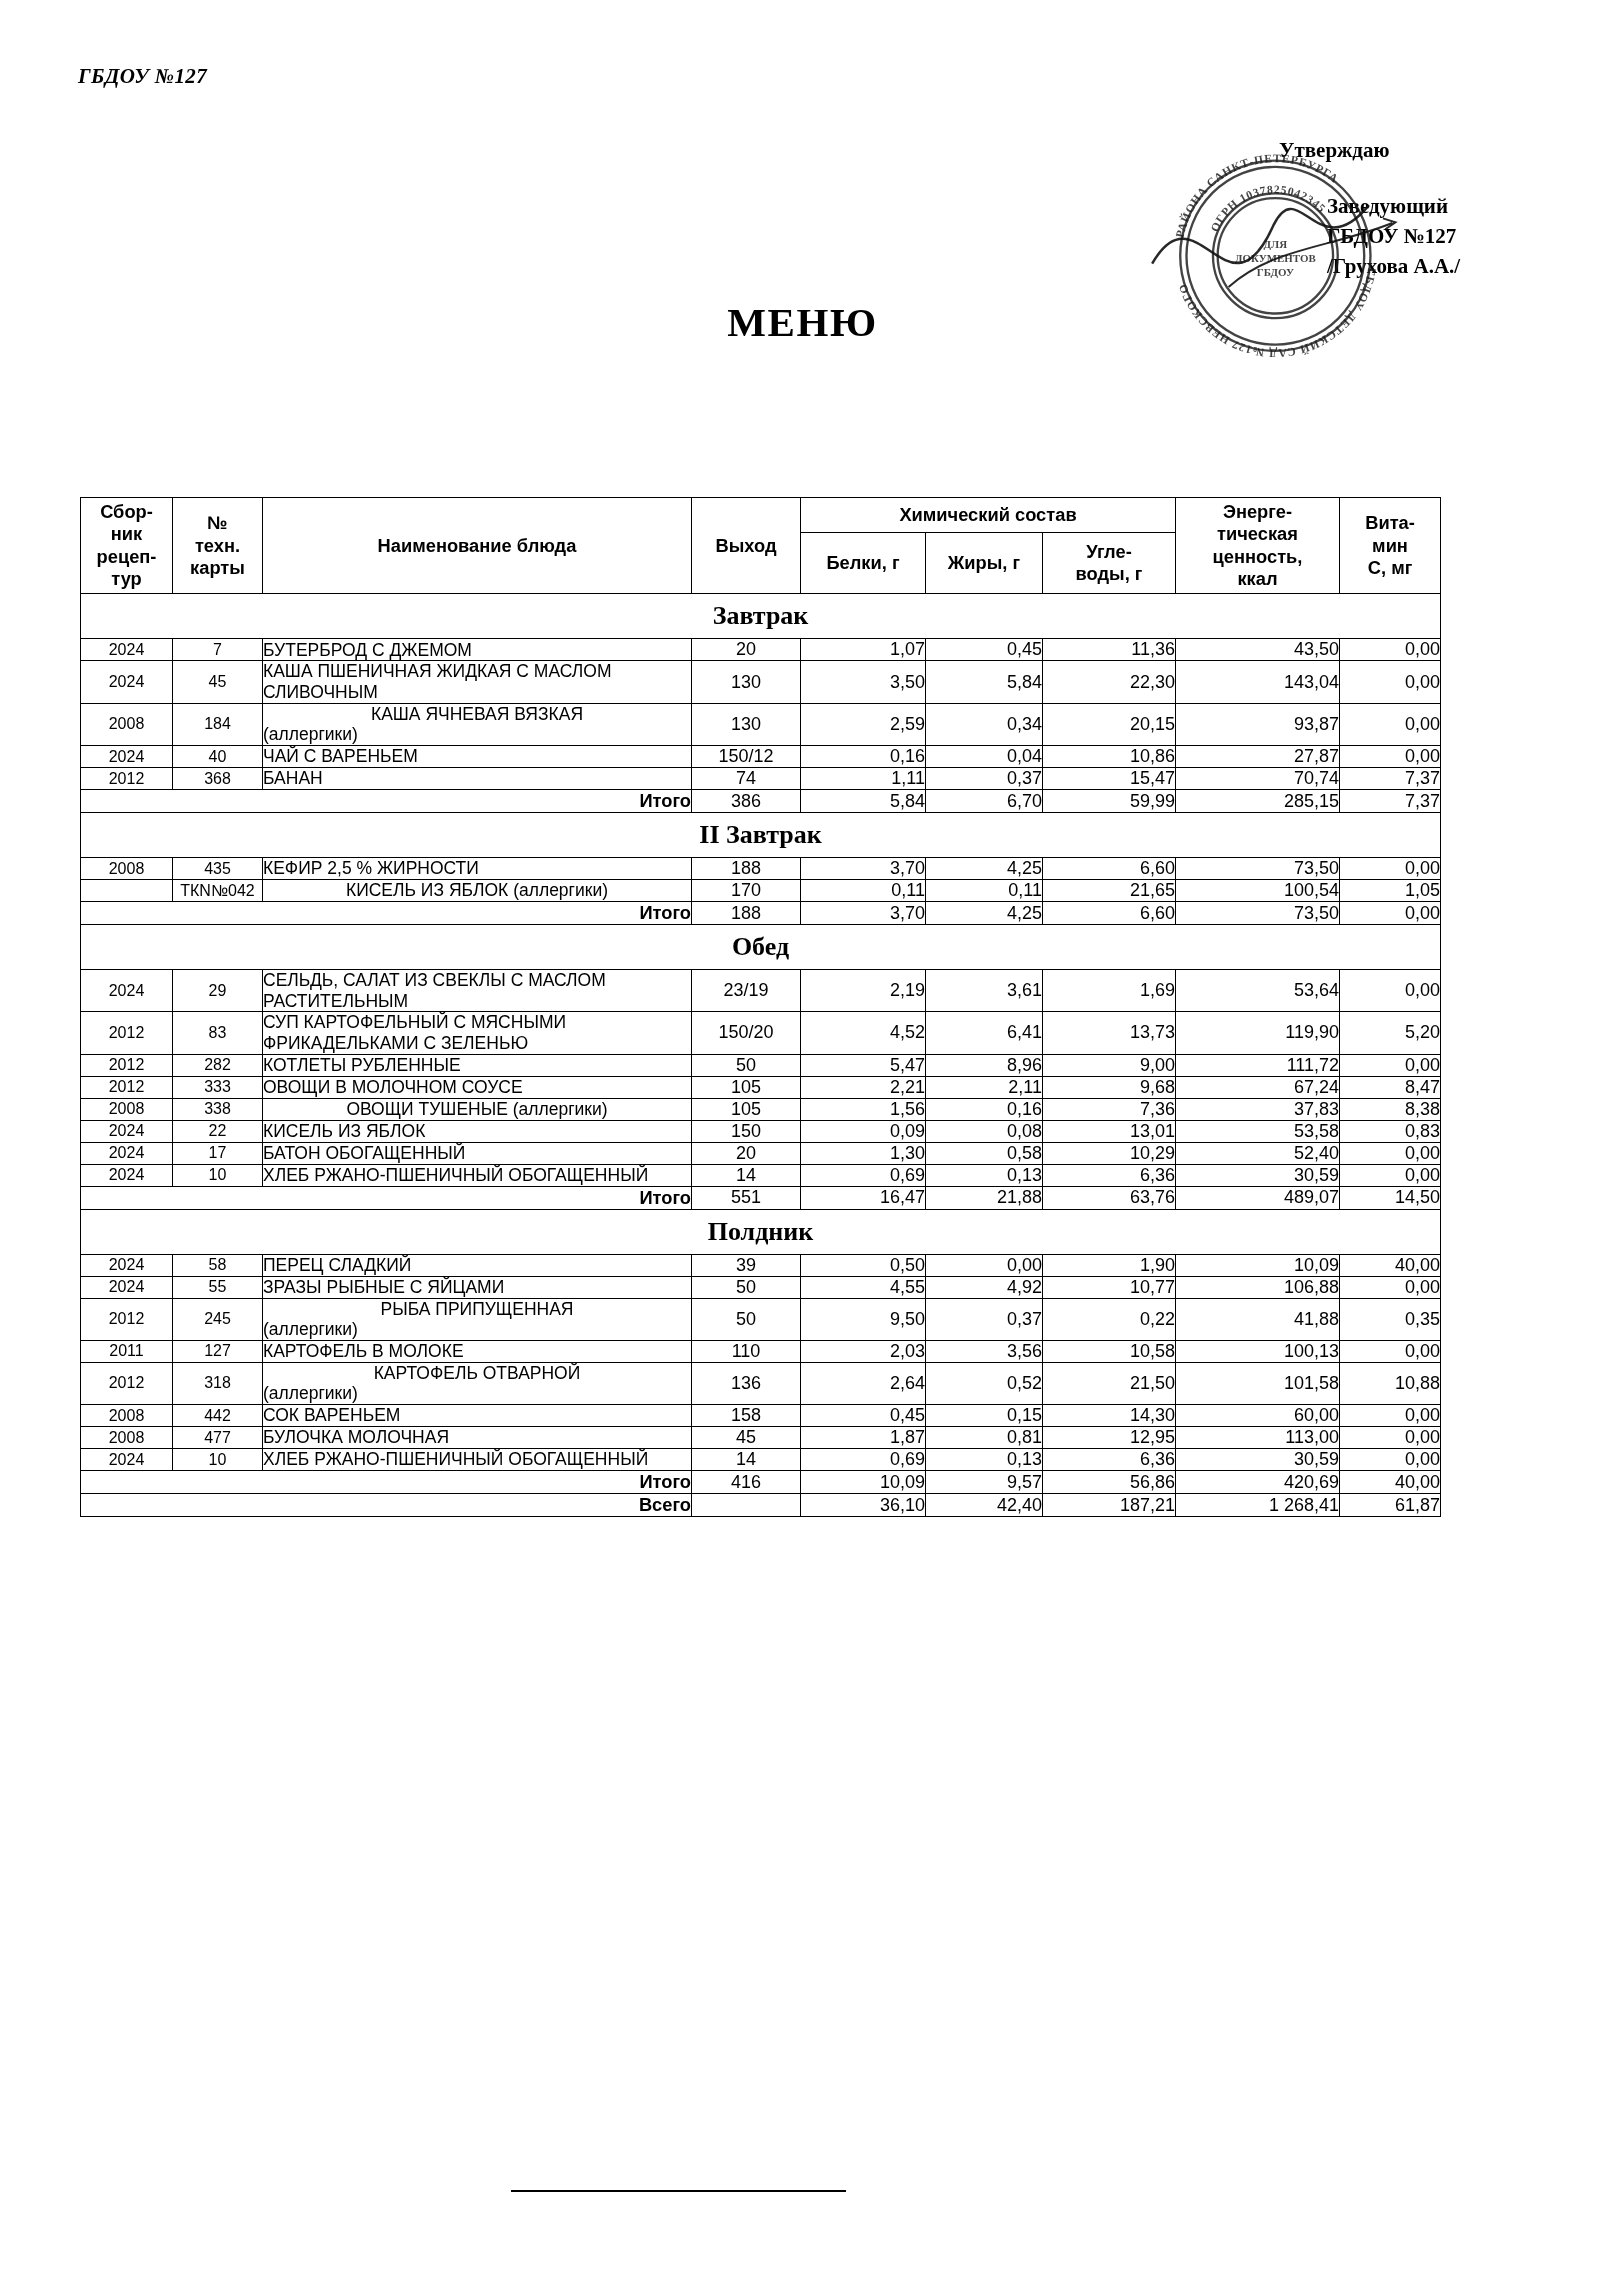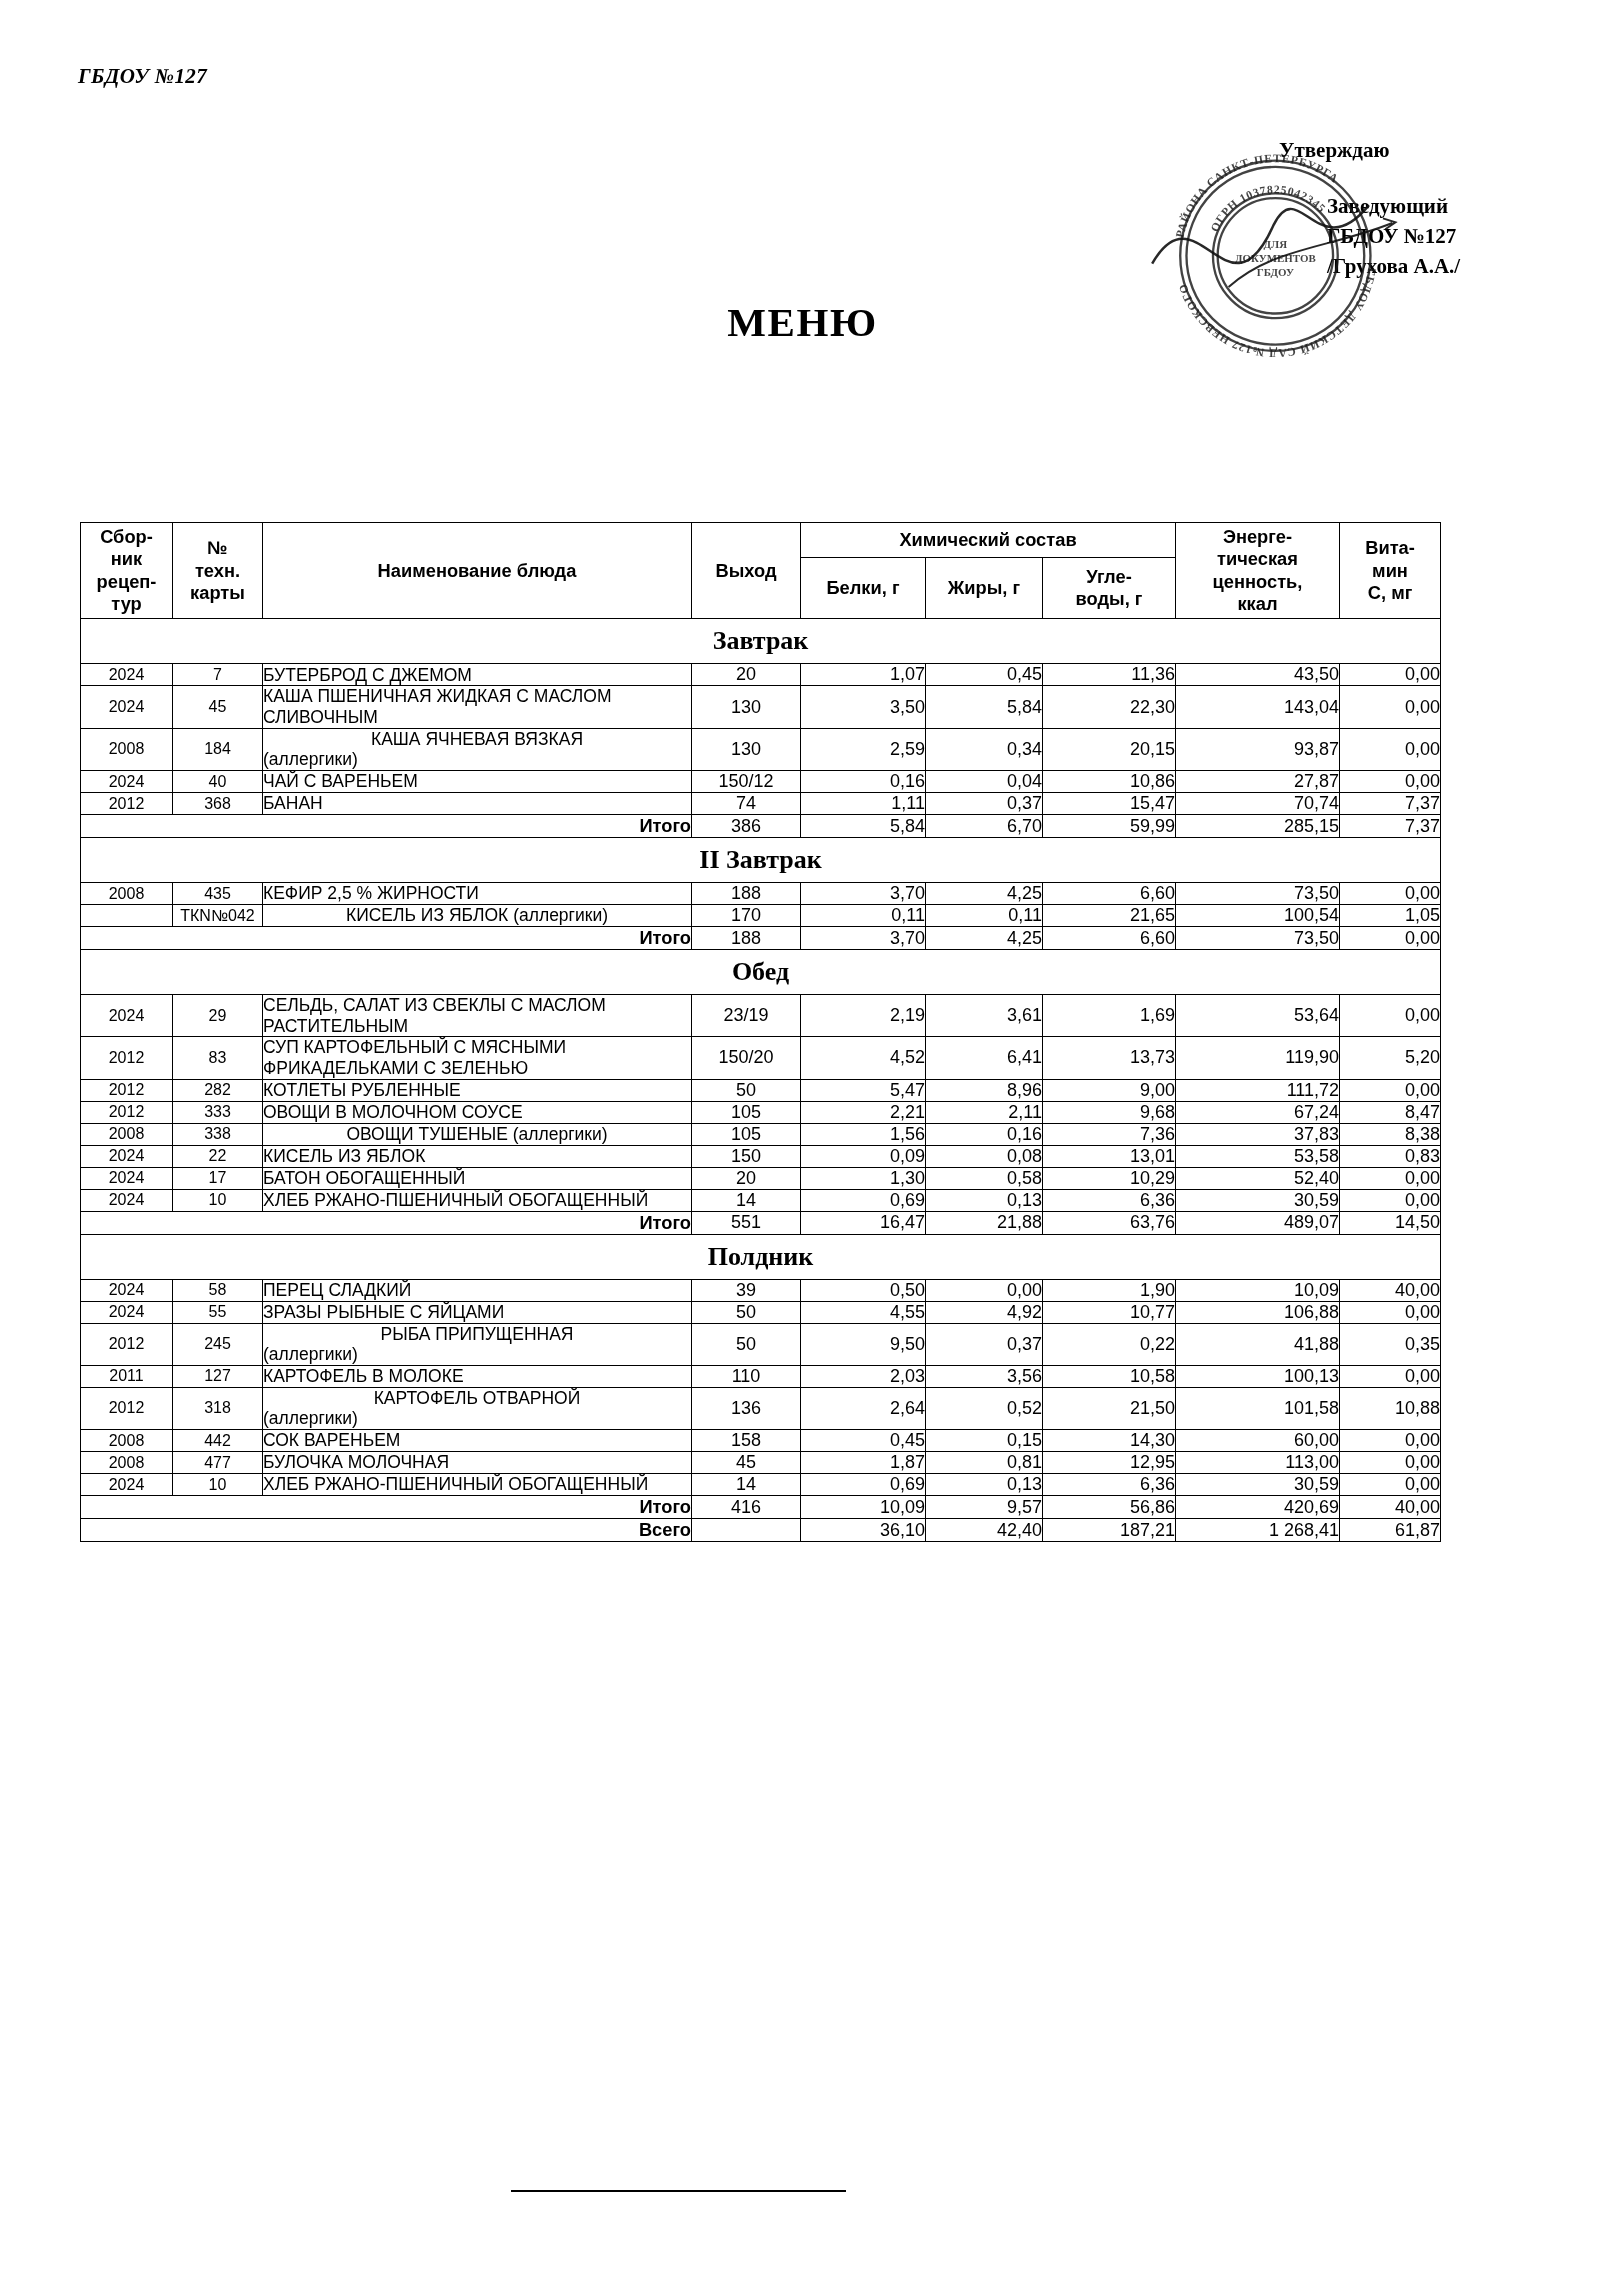--- a/index.html
+++ b/index.html
@@ -94,21 +94,21 @@
     text-align: center;
     font-family: "Liberation Serif", serif;
     font-weight: bold;
     font-size: 28px;
   }
 
   
   table.menu {
     position: absolute;
     left: 80px;
-    top: 522px;
+    top: 497px;
     width: 1218px;
     border-collapse: collapse;
     table-layout: fixed;
     font-size: 17px;
   }
   table.menu th, table.menu td {
     border: 1.6px solid #000;
     padding: 0;
     vertical-align: middle;
   }

